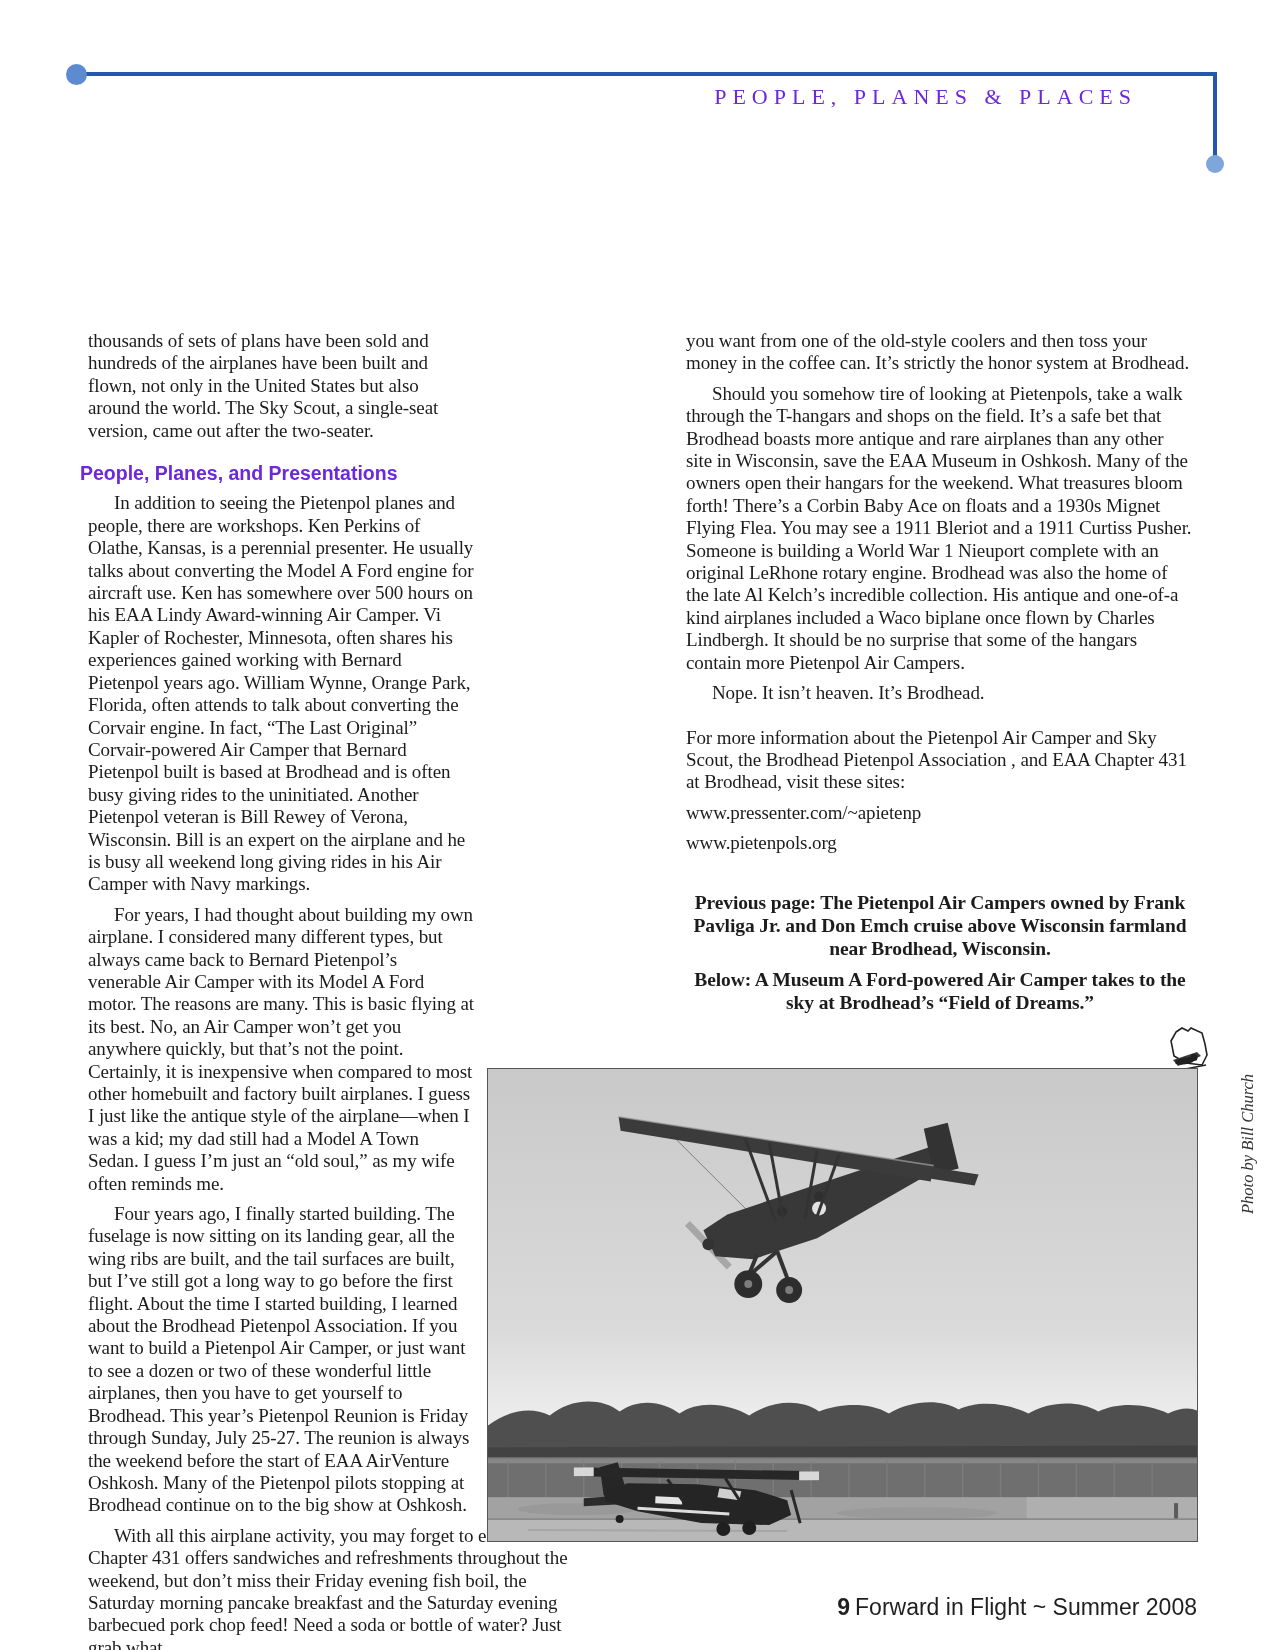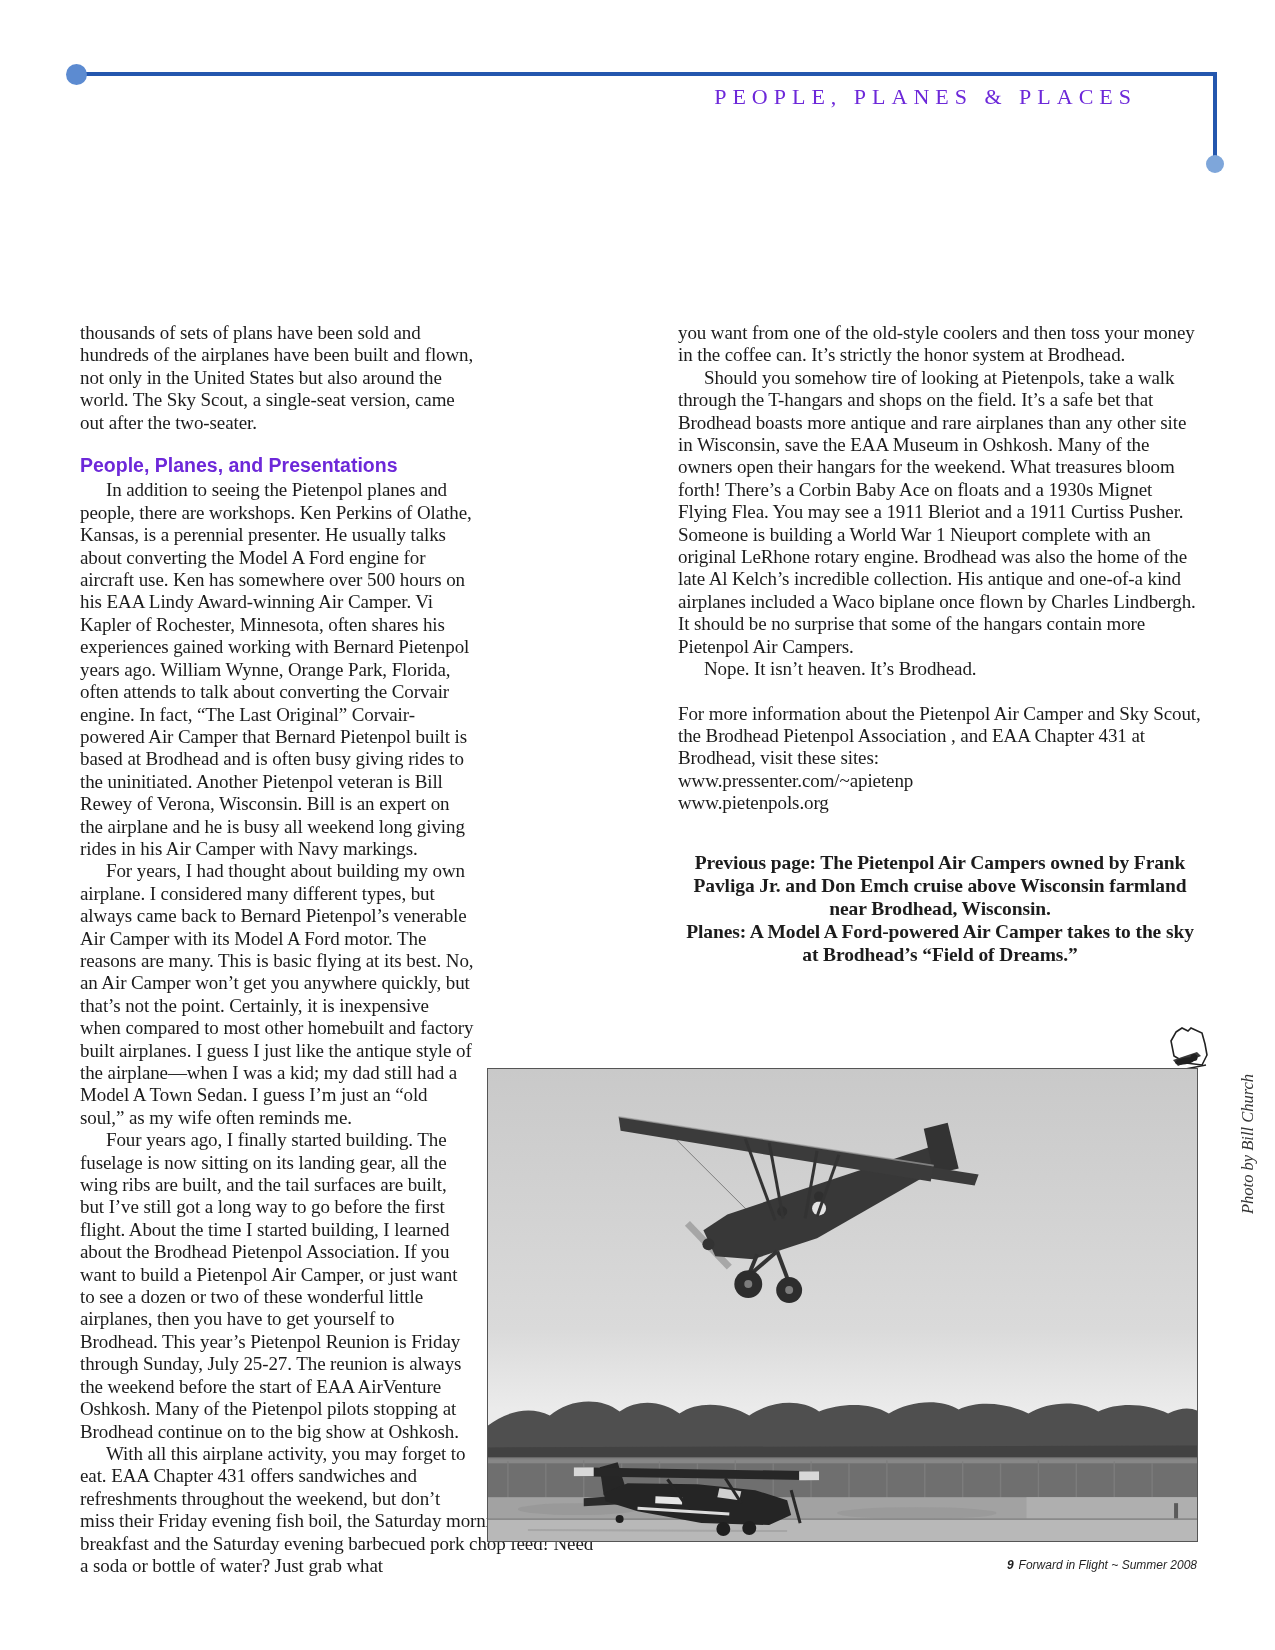--- a/index.html
+++ b/index.html
@@ -18,21 +18,21 @@
   .page-title {
     position:absolute; left:640px; top:84px; width:497px; margin:0;
     text-align:right; font-size:22px; font-weight:normal; letter-spacing:6px;
     color:#6d28d9; font-family:"Liberation Serif", serif; white-space:nowrap;
   }
 
   
   .col { position:absolute; top:322px; width:524px; font-size:19px; line-height:22.4px; letter-spacing:-0.1px; }
   .col-left  { left:80px; }
   .col-right { left:678px; }
-  .col p { margin:0; }
+  .col p { margin:8px; }
   p.ind { text-indent:26px; }
 
   .subhead {
     font-family:"Liberation Sans", sans-serif; font-weight:bold; font-size:19.5px;
     margin:20px 0 3px 0; color:#6d28d9; letter-spacing:0;
   }
 
   
   .photo-spacer { float:right; width:130px; height:475px; margin-top:712px; }
 
@@ -54,23 +54,23 @@
     position:absolute; left:1238px; top:1214px;
     transform:rotate(-90deg); transform-origin:0 0;
     font-style:italic; font-size:16.5px; color:#333; white-space:nowrap;
     font-family:"Liberation Serif", serif;
   }
 
   .clipart { position:absolute; left:1161px; top:1025px; width:54px; height:54px; }
   .clipart svg { display:block; width:100%; height:100%; }
 
   .footer {
-    position:absolute; top:1558px; right:78px;
-    font-family:"Liberation Sans", sans-serif; font-style:italic;
-    font-size:12px; color:#1f1f1f; white-space:nowrap;
+    position:absolute; top:1594px; right:78px;
+    font-family:"Liberation Sans", sans-serif; 
+    font-size:23px; color:#1f1f1f; white-space:nowrap;
   }
   .footer .pnum { font-weight:bold; margin-right:5px; }
 </style>
 </head>
 <body>
 
 <div class="page">
 
   <div class="rule-h"></div>
   <div class="rule-v"></div>
@@ -93,21 +93,21 @@
     <p>you want from one of the old-style coolers and then toss your money in the coffee can. It’s strictly the honor system at Brodhead.</p>
     <p class="ind">Should you somehow tire of looking at Pietenpols, take a walk through the T-hangars and shops on the field. It’s a safe bet that Brodhead boasts more antique and rare airplanes than any other site in Wisconsin, save the EAA Museum in Oshkosh. Many of the owners open their hangars for the weekend. What treasures bloom forth! There’s a Corbin Baby Ace on floats and a 1930s Mignet Flying Flea. You may see a 1911 Bleriot and a 1911 Curtiss Pusher. Someone is building a World War 1 Nieuport complete with an original LeRhone rotary engine. Brodhead was also the home of the late Al Kelch’s incredible collection. His antique and one-of-a kind airplanes included a Waco biplane once flown by Charles Lindbergh. It should be no surprise that some of the hangars contain more Pietenpol Air Campers.</p>
     <p class="ind">Nope. It isn’t heaven. It’s Brodhead.</p>
     <p class="info">For more information about the Pietenpol Air Camper and Sky Scout, the Brodhead Pietenpol Association , and EAA Chapter 431 at Brodhead, visit these sites:</p>
     <div class="links">
       <p>www.pressenter.com/~apietenp</p>
       <p>www.pietenpols.org</p>
     </div>
     <div class="caption">
       <p>Previous page: The Pietenpol Air Campers owned by Frank Pavliga Jr. and Don Emch cruise above Wisconsin farmland near Brodhead, Wisconsin.</p>
-      <p>Planes: A Model A Ford-powered Air Camper takes to the sky at Brodhead’s “Field of Dreams.”</p>
+      <p>Below: A Museum A Ford-powered Air Camper takes to the sky at Brodhead’s “Field of Dreams.”</p>
     </div>
   </div>
 
   <div class="clipart">
     <svg viewBox="0 0 54 54">
       <path d="M15 7 L21 3 L27 6 L30 3 L41 8 L44 19 L46 30 L41 40 L25 38 L13 31 L10 16 Z" fill="#ffffff" stroke="#222" stroke-width="1.6"></path>
       <path d="M12 35 L36 27 L40 31 L17 41 Z" fill="#3a3a3a"></path>
       <ellipse cx="24" cy="36" rx="10" ry="3.4" transform="rotate(-10 24 36)" fill="#202020"></ellipse>
       <circle cx="33" cy="32.5" r="3.6" fill="#202020"></circle>
       <path d="M9 47 L45 40" stroke="#222" stroke-width="1.4" fill="none"></path>

